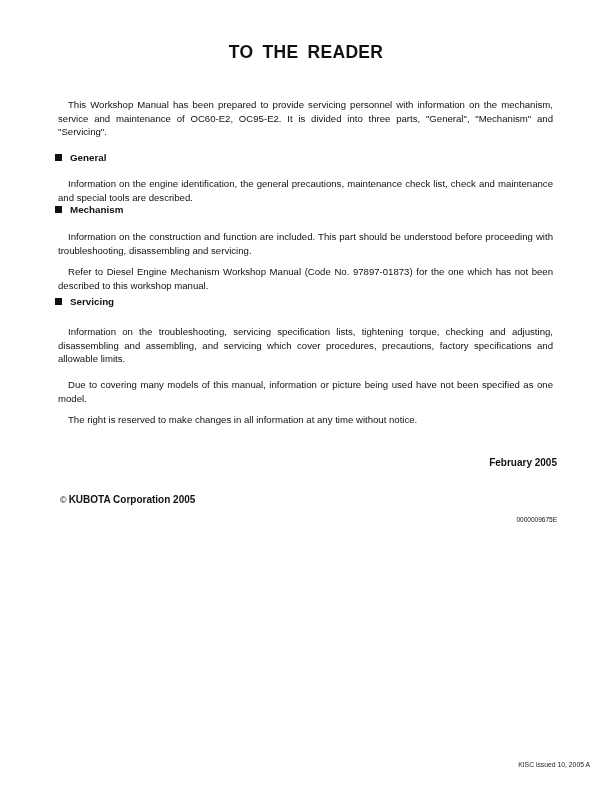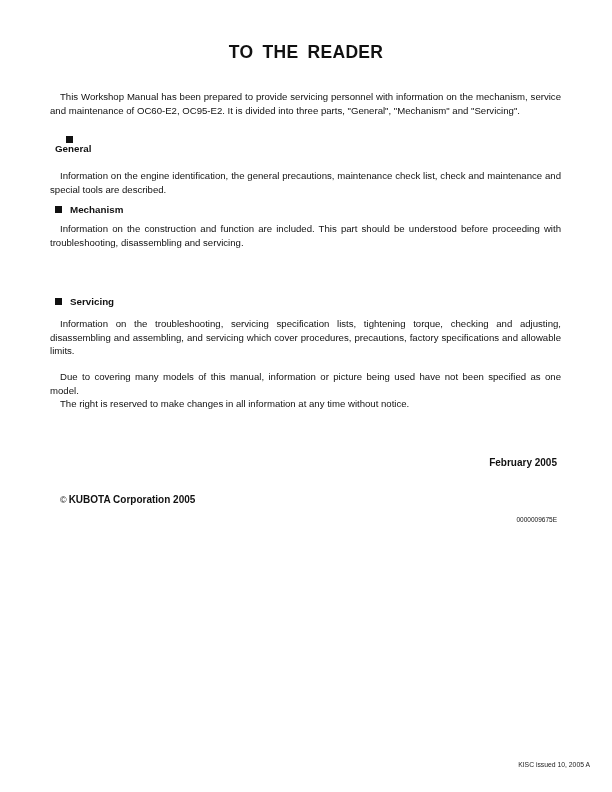--- a/index.html
+++ b/index.html
@@ -1,51 +1,52 @@
 <!DOCTYPE html>
 <html><head>
 <meta charset="utf-8">
 <style>
   html, body { margin: 0; padding: 0; background: #ffffff; }
   body { width: 612px; height: 792px; position: relative; overflow: hidden; font-family: "Liberation Sans", sans-serif; color: #111; }
   .title { position: absolute; left: 0; width: 612px; top: 42px; text-align: center; font-weight: bold; font-size: 17.5px; letter-spacing: 0.3px; word-spacing: 4px; }
   .para { position: absolute; left: 50px; width: 511px; font-size: 9.6px; line-height: 13.6px; text-align: justify; }
-  .para p { margin: 0; text-indent: 10px; }
+  .para p { margin: 8px; text-indent: 10px; }
   .heading { position: absolute; left: 55px; font-size: 9.8px; font-weight: bold; display: flex; align-items: center; }
   .heading .sq { display: inline-block; width: 7px; height: 7px; background: #111; margin-right: 8px; }
   .date { position: absolute; right: 55px; top: 457px; font-weight: bold; font-size: 10px; padding-left: 8px; }
   .copyright { position: absolute; left: 60px; top: 494px; font-weight: bold; font-size: 10px; display: flex; align-items: center; }
   .copyright .c { font-size: 9px; font-weight: normal; margin-right: 2px; }
   .code { position: absolute; right: 55px; top: 516px; font-size: 6.5px; }
   .footer { position: absolute; right: 22px; top: 761px; font-size: 6.8px; color: #222; }
 </style>
 </head>
 <body>
 
 <div>
   <div class="title">TO THE READER</div>
 
   <div class="para" style="top:90px;">
     <p>This Workshop Manual has been prepared to provide servicing personnel with information on the mechanism, service and maintenance of OC60-E2, OC95-E2.  It is divided into three parts, "General", "Mechanism" and "Servicing".</p>
   </div>
 
-  <div class="heading" style="top:136px;flex-direction:column;">
+  <div class="heading" style="top:152px;">
     <span class="sq"></span>
     <span>General</span>
   </div>
   <div class="para" style="top:169px;">
     <p>Information on the engine identification, the general precautions, maintenance check list, check and maintenance and special tools are described.</p>
   </div>
 
   <div class="heading" style="top:204px;align-items:center;">
     <span class="sq"></span>
     <span>Mechanism</span>
   </div>
   <div class="para" style="top:222px;">
     <p>Information on the construction and function are included.  This part should be understood before proceeding with troubleshooting, disassembling and servicing.</p>
+    <p>Refer to Diesel Engine Mechanism Workshop Manual (Code No. 97897-01873) for the one which has not been described to this workshop manual.</p>
   </div>
 
   <div class="heading" style="top:296px;">
     <span class="sq"></span>
     <span>Servicing</span>
   </div>
   <div class="para" style="top:317px;">
     <p>Information on the troubleshooting, servicing specification lists, tightening torque, checking and adjusting, disassembling and assembling, and servicing which cover procedures, precautions, factory specifications and allowable limits.</p>
   </div>
 

